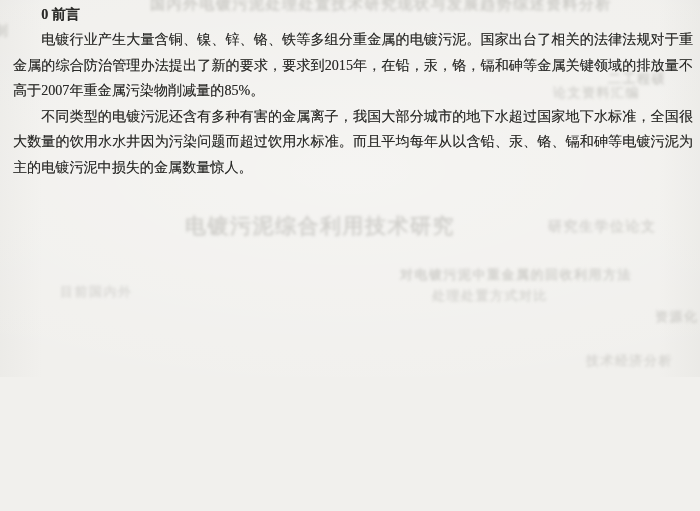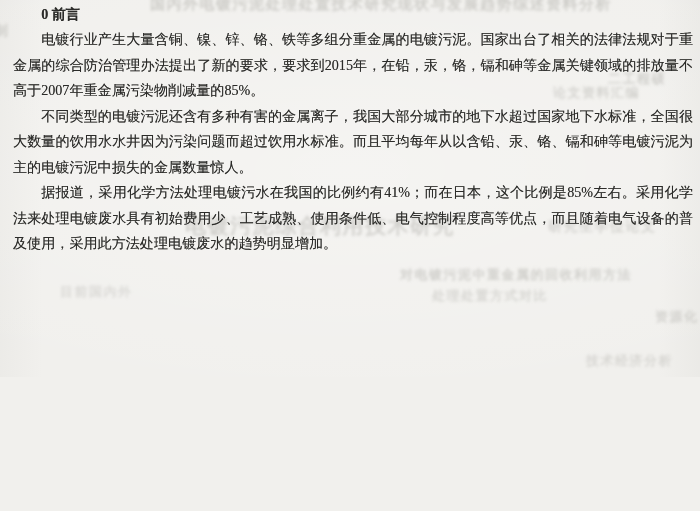--- a/index.html
+++ b/index.html
@@ -61,15 +61,14 @@
       <span class="bleed" style="left: 395px; top: 440px; font-size: 13px; opacity: 0.45;">电镀污泥中铜镍铬的分离回收工艺</span>
       <span class="bleed" style="left: 560px; top: 458px; font-size: 13px; opacity: 0.4;">经济效益评价</span>
       <span class="bleed" style="left: 395px; top: 484px; font-size: 13px; opacity: 0.45;">电镀污泥中铜镍铬的分离与回收工艺流程</span>
       <span class="bleed" style="left: 425px; top: 503px; font-size: 13px; opacity: 0.4;">综合回收利用的经济效益评价分析</span>
     </div>
 
   <div class="content">
     <div class="h">0 前言</div>
     <p class="p">电镀行业产生大量含铜、镍、锌、铬、铁等多组分重金属的电镀污泥。国家出台了相关的法律法规对于重金属的综合防治管理办法提出了新的要求，要求到2015年，在铅，汞，铬，镉和砷等金属关键领域的排放量不高于2007年重金属污染物削减量的85%。</p>
     <p class="p">不同类型的电镀污泥还含有多种有害的金属离子，我国大部分城市的地下水超过国家地下水标准，全国很大数量的饮用水水井因为污染问题而超过饮用水标准。而且平均每年从以含铅、汞、铬、镉和砷等电镀污泥为主的电镀污泥中损失的金属数量惊人。</p>
-    <p class="p">据报道，采用化学方法处理电镀污水在我国的比例约有41%；而在日本，这个比例是85%左右。采用化学法来处理电镀废水具有初始费用少、工艺成熟、使用条件低、电气控制程度高等优点，而且随着电气设备的普及使用，采用此方法处理电镀废水的趋势明显增加。</p>
   </div>
 </div>
 
 </body></html>

